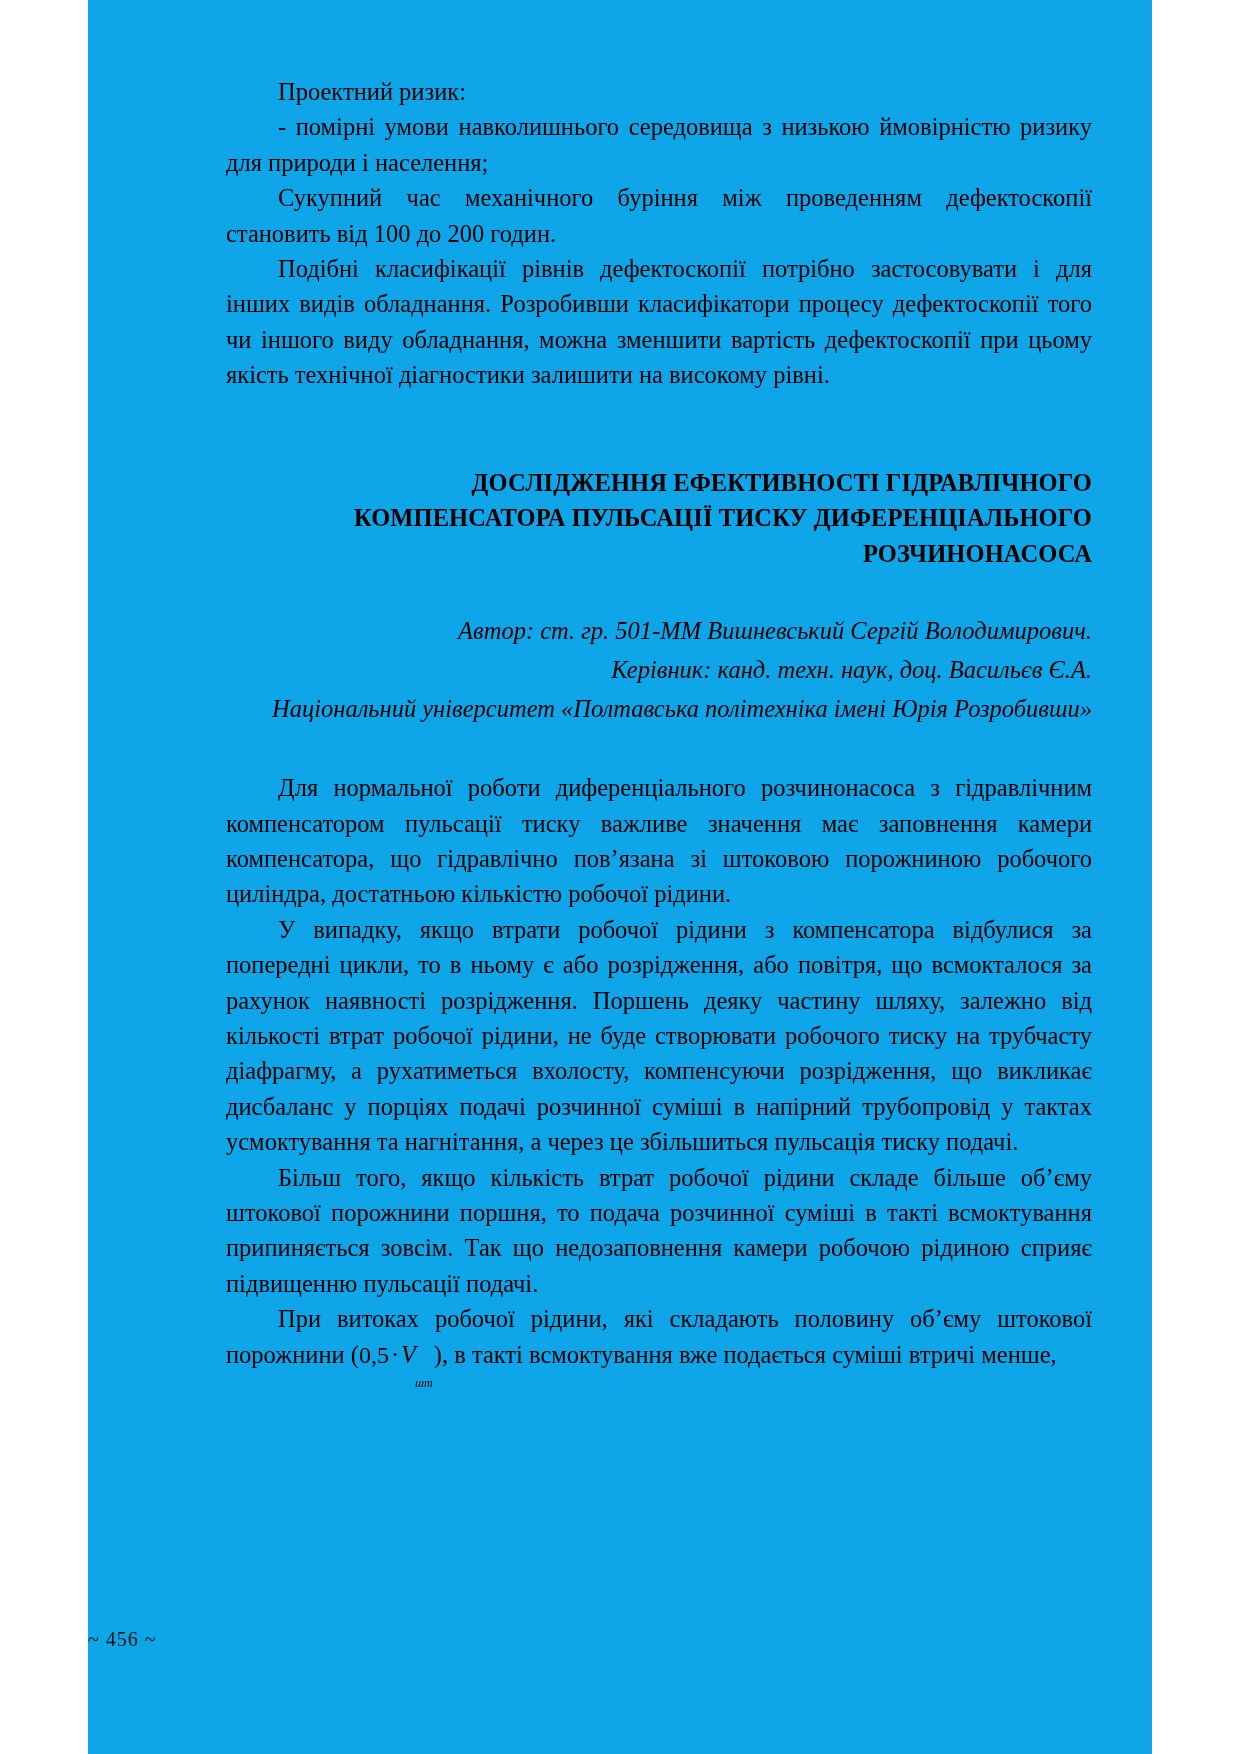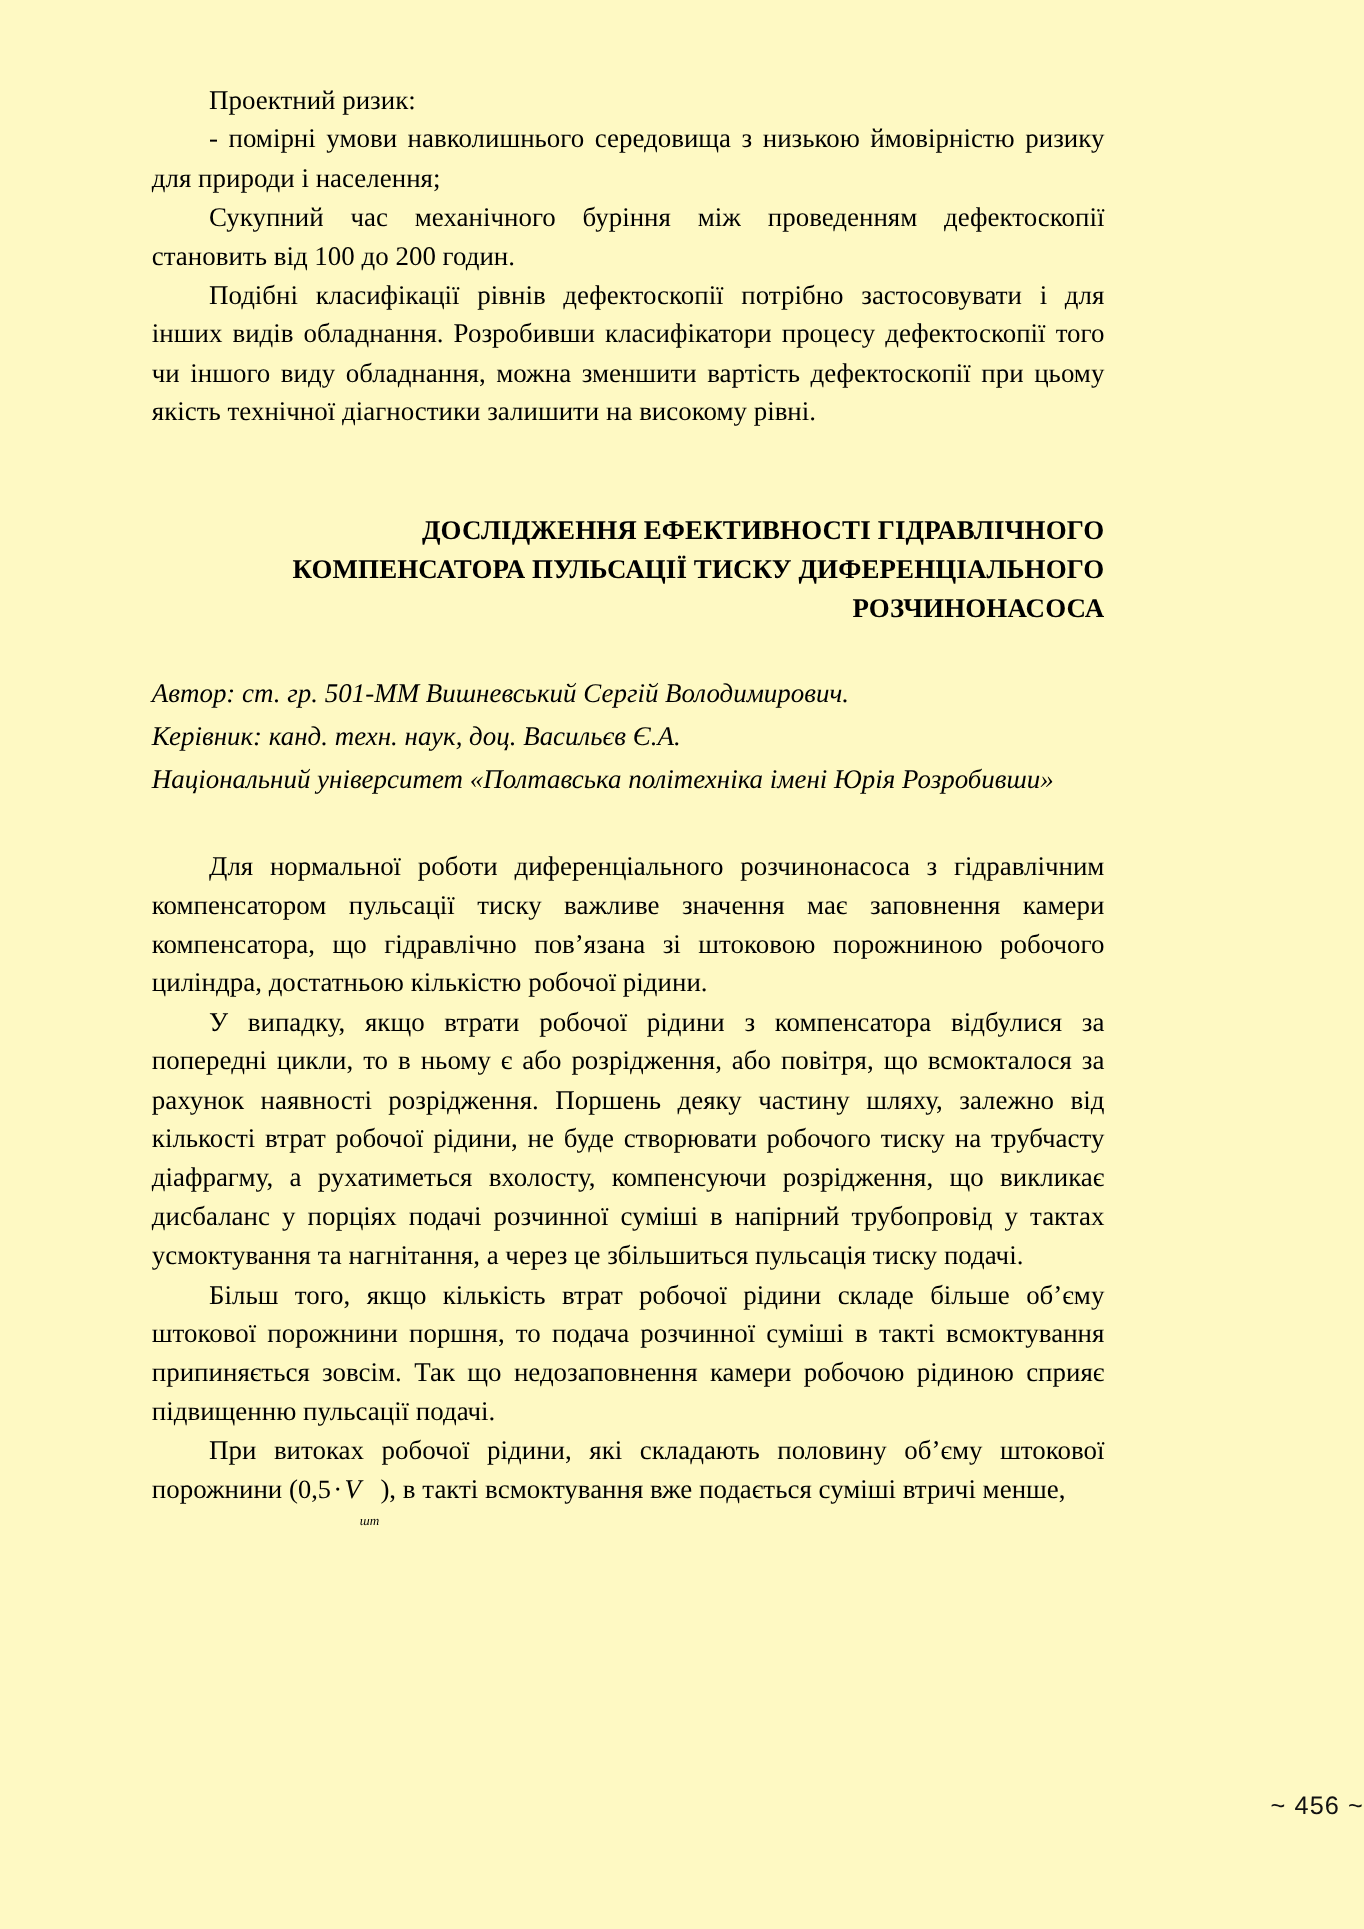--- a/index.html
+++ b/index.html
@@ -3,23 +3,23 @@
 <meta charset="utf-8">
 <title>Document page 456</title>
 <style>
   html, body {
     margin: 0;
     padding: 0;
     background: #ffffff;
   }
   .page {
     position: relative;
-    width: 1240px;
+    width: 1064px;
     height: 1754px;
-    background: #fef9c3;
+    background: #0ea5e9;
     margin: 0 auto;
     overflow: hidden;
     font-family: "Liberation Serif", "DejaVu Serif", serif;
     color: #000000;
   }
   .content {
     position: absolute;
     left: 138px;
     top: 74px;
     width: 866px;
@@ -37,21 +37,21 @@
     margin-top: 72px;
     text-align: right;
     font-weight: bold;
     font-size: 24.5px;
     line-height: 35.5px;
     letter-spacing: 0.1px;
   }
   .title-block .tline { display: block; }
   .authors {
     margin-top: 40px;
-    text-align: left;
+    text-align: right;
     font-style: italic;
     font-size: 24.5px;
     line-height: 39px;
   }
   .authors .aline { display: block; }
   .after-authors { margin-top: 42px; }
   .formula {
     font-style: normal;
     white-space: nowrap;
   }
@@ -67,23 +67,23 @@
     vertical-align: sub;
     position: relative;
     top: 18px;
     left: -1px;
   }
   .footer {
     position: absolute;
     left: 0;
     right: 0;
     top: 1628px;
-    text-align: right;
-    font-family: Liberation Sans, sans-serif;
-    font-size: 23px;
+    text-align: left;
+    font-family: Liberation Serif, serif;
+    font-size: 20px;
     letter-spacing: 1px;
     color: #111111;
   }
 </style>
 </head>
 <body>
 
 <div class="page">
 
   <div class="content">

